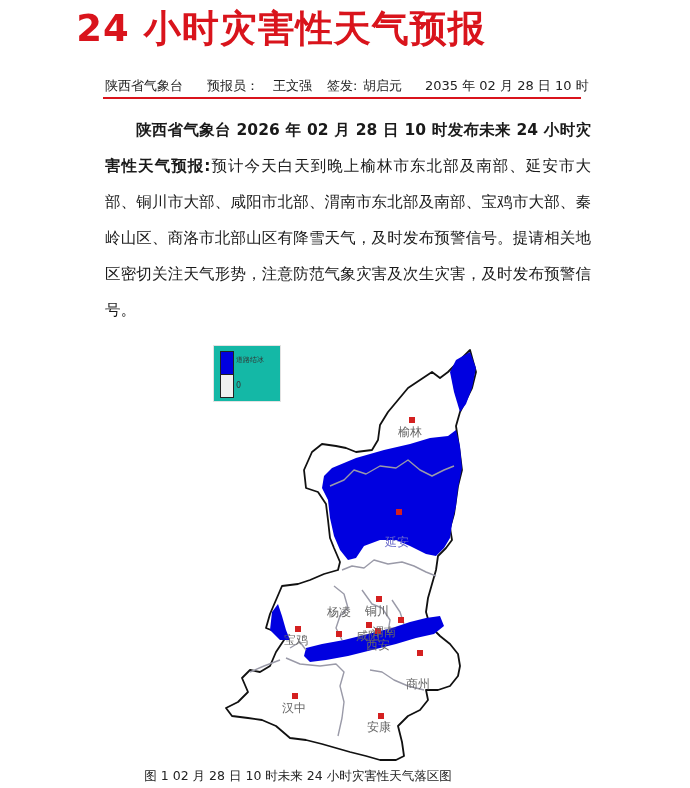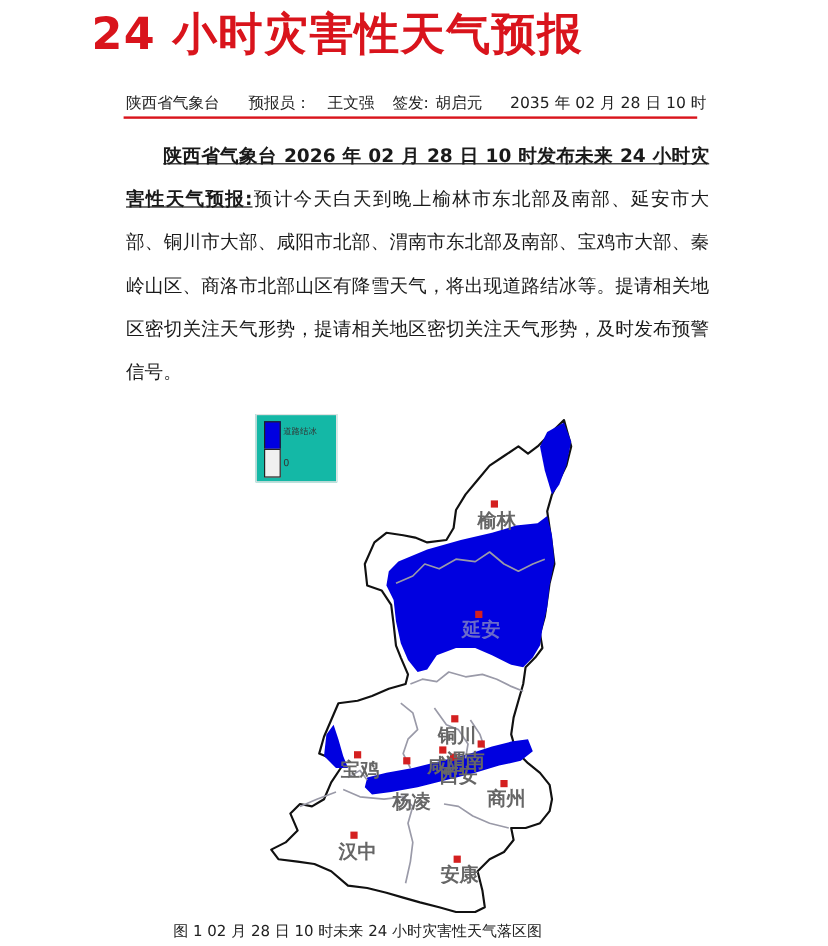--- a/index.html
+++ b/index.html
@@ -8,51 +8,51 @@
   .title { position:absolute; left:0; top:4px; width:562px; text-align:center;
            font-family:"DejaVu Sans", sans-serif; font-weight:bold; font-size:37px;
            color:#d9141c; letter-spacing:1px; }
   .meta { position:absolute; left:103px; top:74px; width:480px; height:22px;
           font-size:13px; color:#222; white-space:nowrap; }
   .meta span { position:absolute; top:3px;text-align:center; }
   .rule { position:absolute; left:103px; top:97px; width:478px; height:2px; background:#d9141c; }
   .body-text { position:absolute; left:105px; top:112px; width:486px;
                font-size:15.5px; line-height:36px; color:#1a1a1a; }
   .body-text p { margin:0; text-indent:2em; text-align:justify; }
-  .body-text b { font-weight:bold;text-decoration:underline; }
+  .body-text b { font-weight:bold; }
   .legend { position:absolute; left:213px; top:345px; width:66px; height:55px;
             background:#14b8a6; border:1px solid #e2e2e2; }
   .legend .sw1 { position:absolute; left:6px; top:5px; width:12px; height:22px; background:#0000e0; border:1px solid #222; }
   .legend .sw2 { position:absolute; left:6px; top:28px; width:12px; height:22px; background:#f0f0f0; border:1px solid #222; }
   .legend .l1 { position:absolute; left:22px; top:9px; font-size:7px; color:#333; }
   .legend .l2 { position:absolute; left:22px; top:35px; font-size:8px; color:#333; }
   .map { position:absolute; left:0; top:0; }
-  .city { position:absolute; font-size:16px; color:#666; white-space:nowrap;font-weight:bold; }
-  .city.dark { color:#6b6bc9; }
+  .city { position:absolute; font-size:12px; color:#666; white-space:nowrap; }
+  .city.dark { color:#6b6bc9;margin-top:19px; }
   .dot { position:absolute; width:6px; height:6px; background:#d42020; }
   .caption { position:absolute; left:0; top:768px; width:596px; text-align:center;
              font-size:12.5px; color:#222; }
 </style>
 </head>
 <body>
 
 <div class="title">24 小时灾害性天气预报</div>
 
 <div class="meta">
   <span style="left:2px">陕西省气象台</span>
   <span style="left:104px">预报员：</span>
   <span style="left:170px">王文强</span>
   <span style="left:224px">签发:</span>
   <span style="left:260px">胡启元</span>
   <span style="left:322px">2035 年 02 月 28 日 10 时</span>
 </div>
 <div class="rule"></div>
 
 <div class="body-text">
-  <p><b>陕西省气象台 2026 年 02 月 28 日 10 时发布未来 24 小时灾害性天气预报:</b><span>预计今天白天到晚上榆林市东北部及南部、延安市大部、铜川市大部、咸阳市北部、渭南市东北部及南部、宝鸡市大部、秦岭山区、商洛市北部山区有降雪天气，将出现道路结冰等。提请相关地区密切关注天气形势，提请相关地区密切关注天气形势，及时发布预警信号。</span></p>
+  <p><b>陕西省气象台 2026 年 02 月 28 日 10 时发布未来 24 小时灾害性天气预报:</b><span>预计今天白天到晚上榆林市东北部及南部、延安市大部、铜川市大部、咸阳市北部、渭南市东北部及南部、宝鸡市大部、秦岭山区、商洛市北部山区有降雪天气，及时发布预警信号。提请相关地区密切关注天气形势，注意防范气象灾害及次生灾害，及时发布预警信号。</span></p>
 </div>
 
 <div class="legend">
   <div class="sw1"></div>
   <div class="sw2"></div>
   <span class="l1">道路结冰</span>
   <span class="l2">0</span>
 </div>
 
 <svg class="map" width="690" height="788" viewBox="0 0 690 788">
@@ -95,33 +95,33 @@
 <div class="dot" style="left:396px;top:509px"></div>
 <div class="city dark" style="left:385px;top:515px">延安</div>
 
 <div class="dot" style="left:376px;top:596px"></div>
 <div class="city" style="left:365px;top:603px">铜川</div>
 
 <div class="dot" style="left:295px;top:626px"></div>
 <div class="city" style="left:284px;top:632px">宝鸡</div>
 
 <div class="dot" style="left:336px;top:631px"></div>
-<div class="city" style="left:327px;top:658px">杨凌</div>
+<div class="city" style="left:327px;top:604px">杨凌</div>
 
 <div class="dot" style="left:366px;top:622px"></div>
 <div class="city" style="left:356px;top:628px">咸阳</div>
 
 <div class="dot" style="left:375px;top:628px"></div>
 <div class="city" style="left:366px;top:637px">西安</div>
 
 <div class="dot" style="left:398px;top:617px"></div>
 <div class="city" style="left:372px;top:624px">渭南</div>
 
 <div class="dot" style="left:417px;top:650px"></div>
-<div class="city" style="left:406px;top:656px">商州</div>
+<div class="city" style="left:406px;top:676px">商州</div>
 
 <div class="dot" style="left:292px;top:693px"></div>
 <div class="city" style="left:282px;top:700px">汉中</div>
 
 <div class="dot" style="left:378px;top:713px"></div>
 <div class="city" style="left:367px;top:719px">安康</div>
 
 <div class="caption">图 1 02 月 28 日 10 时未来 24 小时灾害性天气落区图</div>
 
 </body></html>

